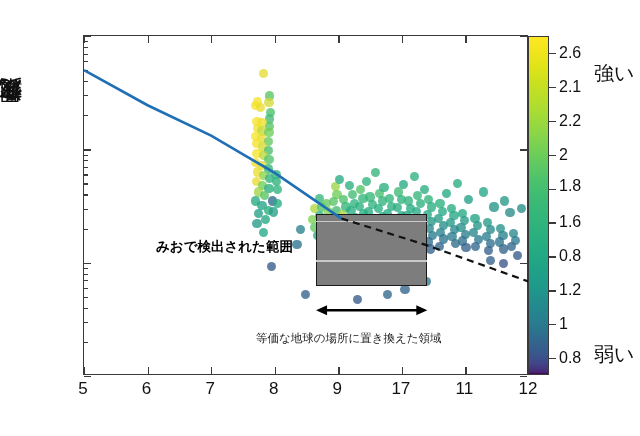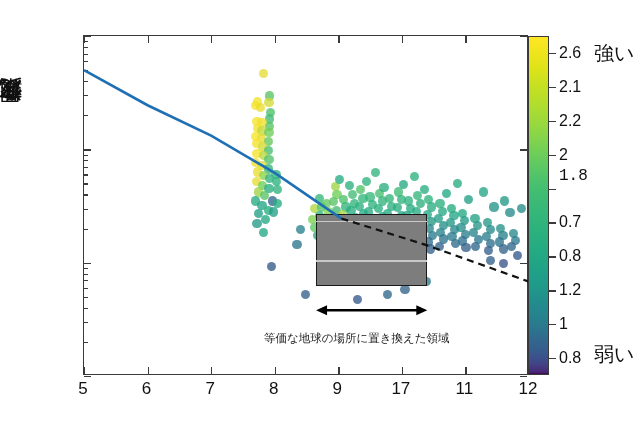--- a/index.html
+++ b/index.html
@@ -360,42 +360,43 @@
       <div class="xlabel-num" style="left: 273.714px;">8</div>
       <div class="xlabel-num" style="left: 337.286px;">9</div>
       <div class="xlabel-num" style="left: 400.857px;">17</div>
       <div class="xlabel-num" style="left: 464.429px;">11</div>
       <div class="xlabel-num" style="left: 528px;">12</div>
     </div>
   <div id="ynums"></div>
 
   <div class="axis-title-y">周波数変化率</div>
 
-
-  <div class="note" style="left:264px;top:331px;">等価な地球の場所に置き換えた領域</div>
+  <div class="boxlabel" style="left:156px;top:238px;">みおで検出された範囲</div>
+
+  <div class="note" style="left:256px;top:331px;">等価な地球の場所に置き換えた領域</div>
 
   <div class="cbar"></div>
   <div id="cbarticks">
       <div class="cbar-tick" style="top: 358.05px;"></div>
       <div class="cbar-lbl" style="top: 358.05px;">0.8</div>
       <div class="cbar-tick" style="top: 324.15px;"></div>
       <div class="cbar-lbl" style="top: 324.15px;">1</div>
       <div class="cbar-tick" style="top: 290.25px;"></div>
       <div class="cbar-lbl" style="top: 290.25px;">1.2</div>
       <div class="cbar-tick" style="top: 256.35px;"></div>
       <div class="cbar-lbl" style="top: 256.35px;">0.8</div>
       <div class="cbar-tick" style="top: 222.45px;"></div>
-      <div class="cbar-lbl" style="top: 222.45px;">0.7</div>
+      <div class="cbar-lbl" style="top: 222.45px;">1.6</div>
       <div class="cbar-tick" style="top: 188.55px;"></div>
-      <div class="cbar-lbl" style="top: 176px; font-family: Liberation Mono, monospace;">1.8</div>
+      <div class="cbar-lbl" style="top: 186px;">1.8</div>
       <div class="cbar-tick" style="top: 154.65px;"></div>
       <div class="cbar-lbl" style="top: 154.65px;">2</div>
       <div class="cbar-tick" style="top: 120.75px;"></div>
       <div class="cbar-lbl" style="top: 120.75px;">2.2</div>
       <div class="cbar-tick" style="top: 86.85px;"></div>
       <div class="cbar-lbl" style="top: 86.85px;">2.1</div>
       <div class="cbar-tick" style="top: 52.95px;"></div>
       <div class="cbar-lbl" style="top: 52.95px;">2.6</div>
     </div>
-  <div class="cbar-end" style="top:40px;">強い</div>
+  <div class="cbar-end" style="top:60px;">強い</div>
   <div class="cbar-end" style="top:341px;">弱い</div>
 
 </div>
 
 </body></html>

